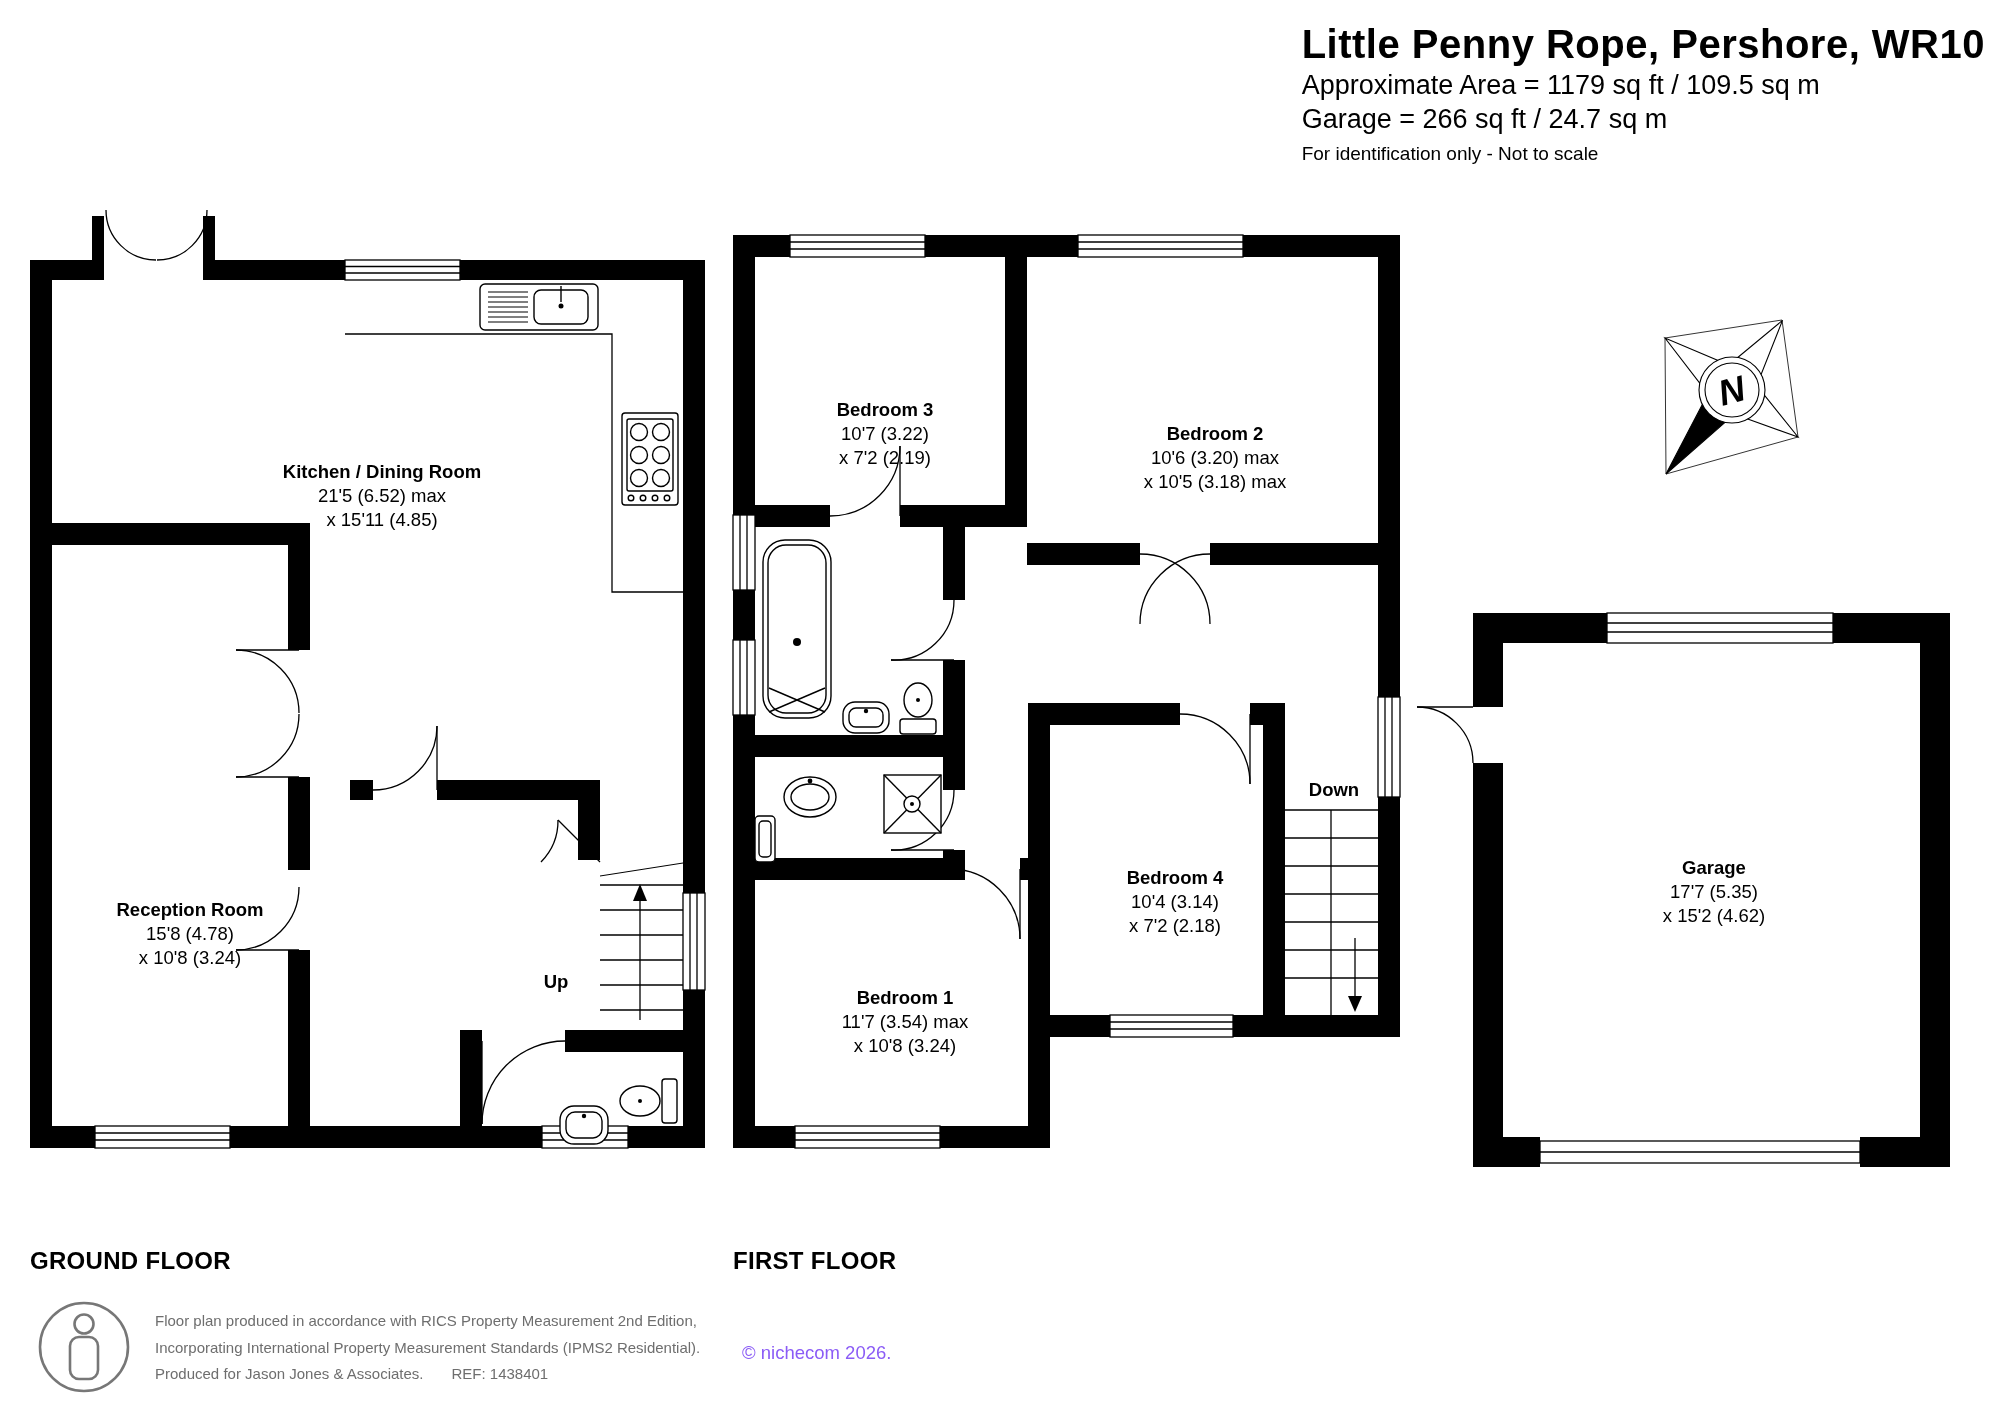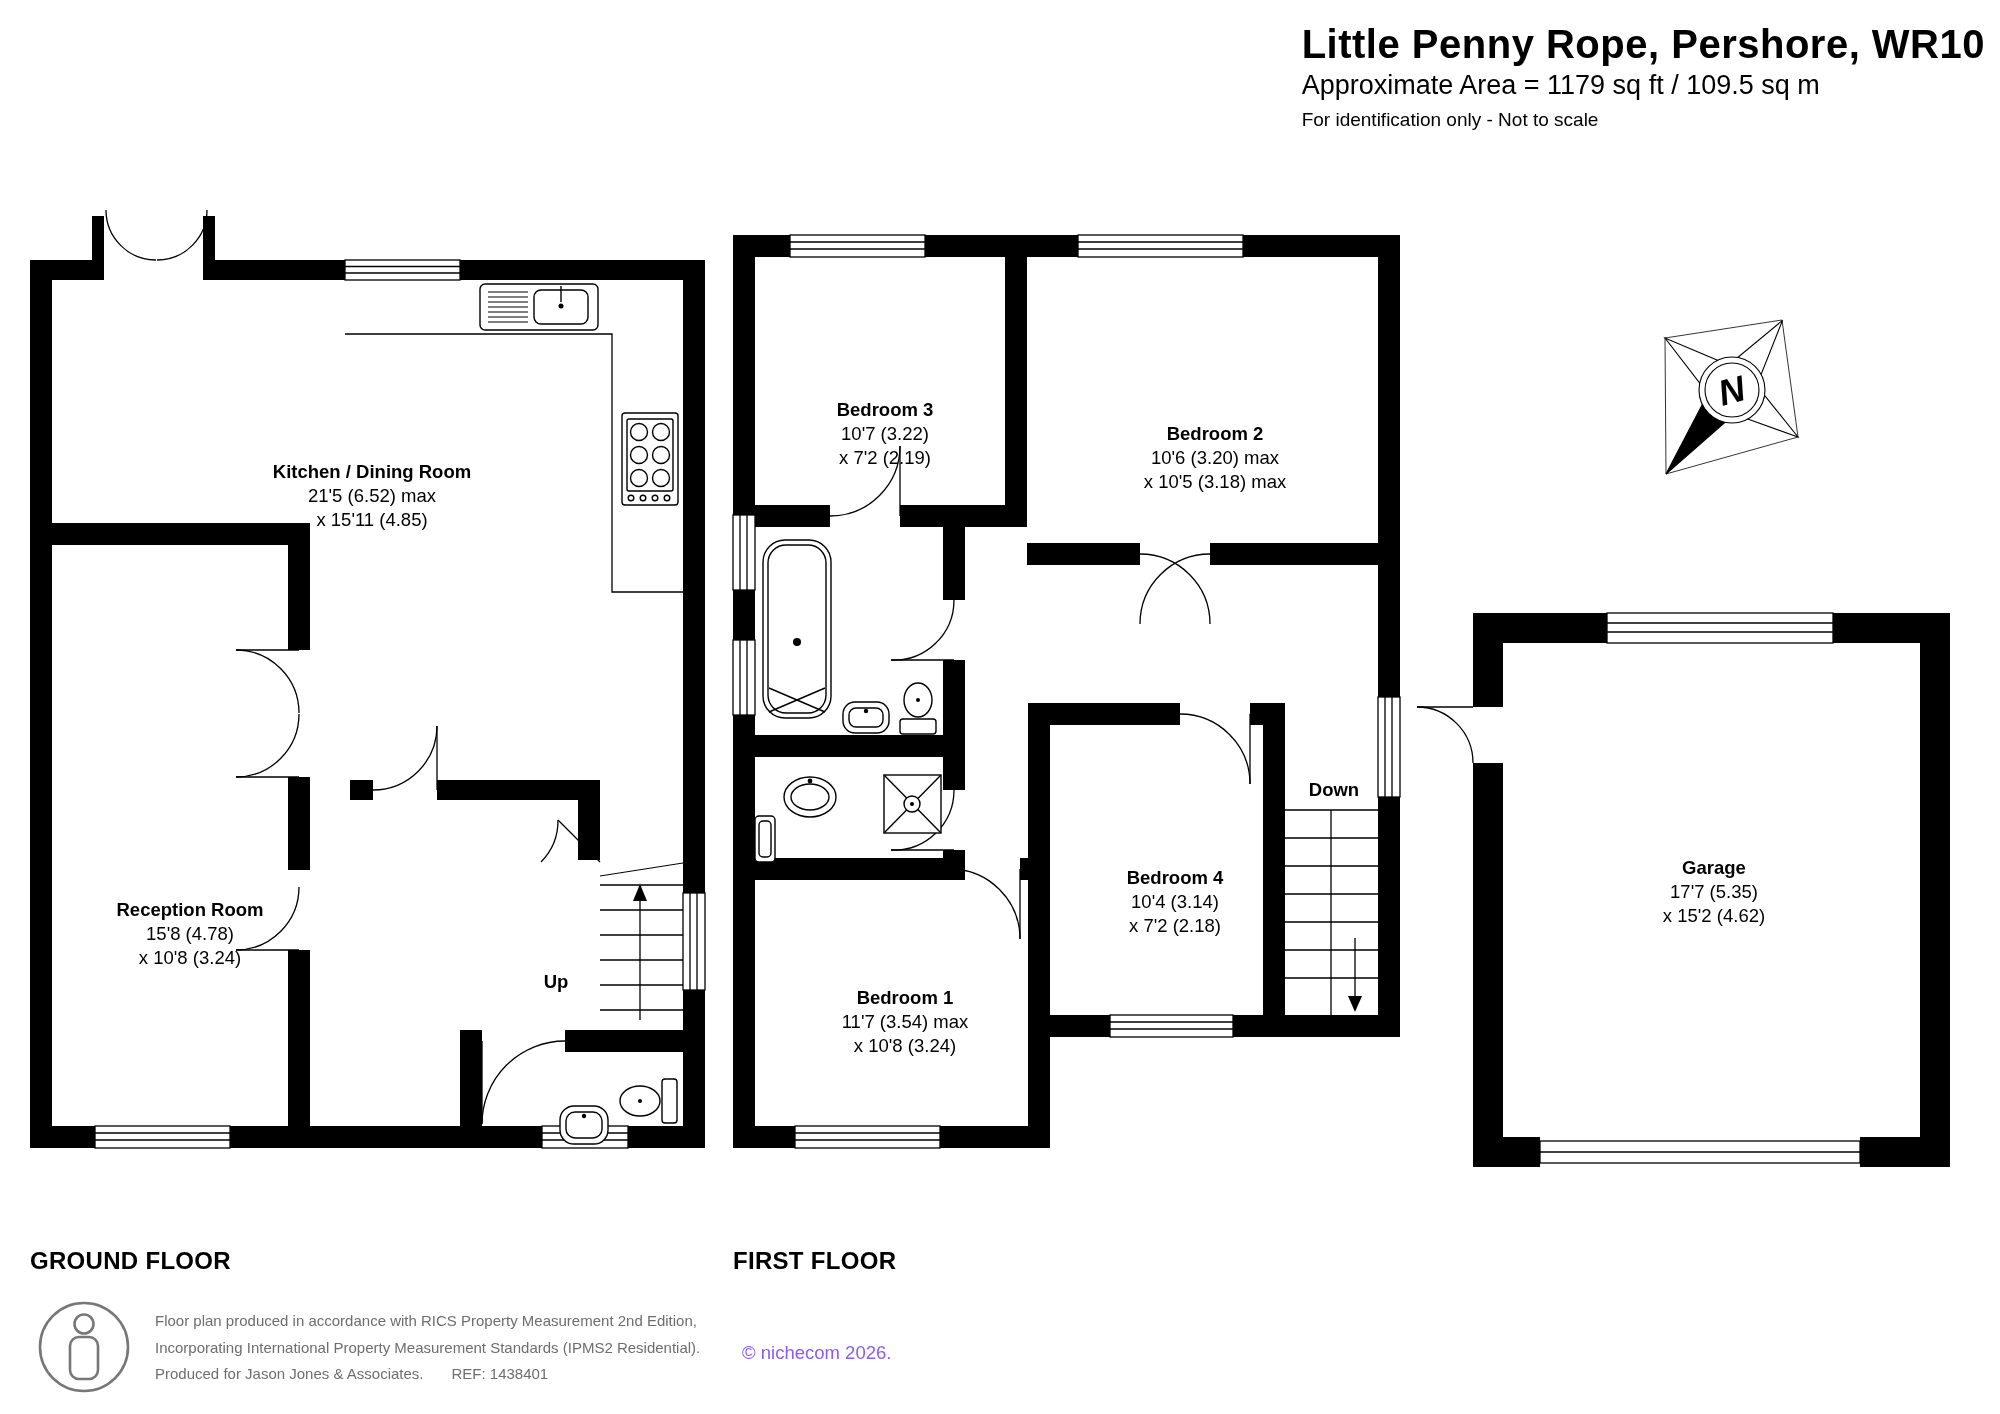--- a/index.html
+++ b/index.html
@@ -320,24 +320,25 @@
   <g stroke="#777" stroke-width="2.6" fill="none">
     <circle cx="84" cy="1347" r="44"></circle>
     <circle cx="84" cy="1324" r="9.5"></circle>
     <rect x="70" y="1337" width="28" height="42" rx="9"></rect>
   </g>
 </svg>
 
   <div class="hdr">
     <div class="title">Little Penny Rope, Pershore, WR10</div>
     <div class="area">Approximate Area = 1179 sq ft / 109.5 sq m</div>
+    <div class="area">Garage = 266 sq ft / 24.7 sq m</div>
     <div class="disc">For identification only - Not to scale</div>
   </div>
 
-  <div class="room-label" style="left:372px;top:460px">
+  <div class="room-label" style="left:382px;top:460px">
     <div class="rn">Kitchen / Dining Room</div>
     <div class="rd">21'5 (6.52) max</div>
     <div class="rd">x 15'11 (4.85)</div>
   </div>
   <div class="room-label" style="left:190px;top:898px">
     <div class="rn">Reception Room</div>
     <div class="rd">15'8 (4.78)</div>
     <div class="rd">x 10'8 (3.24)</div>
   </div>
   <div class="room-label" style="left:885px;top:398px">

